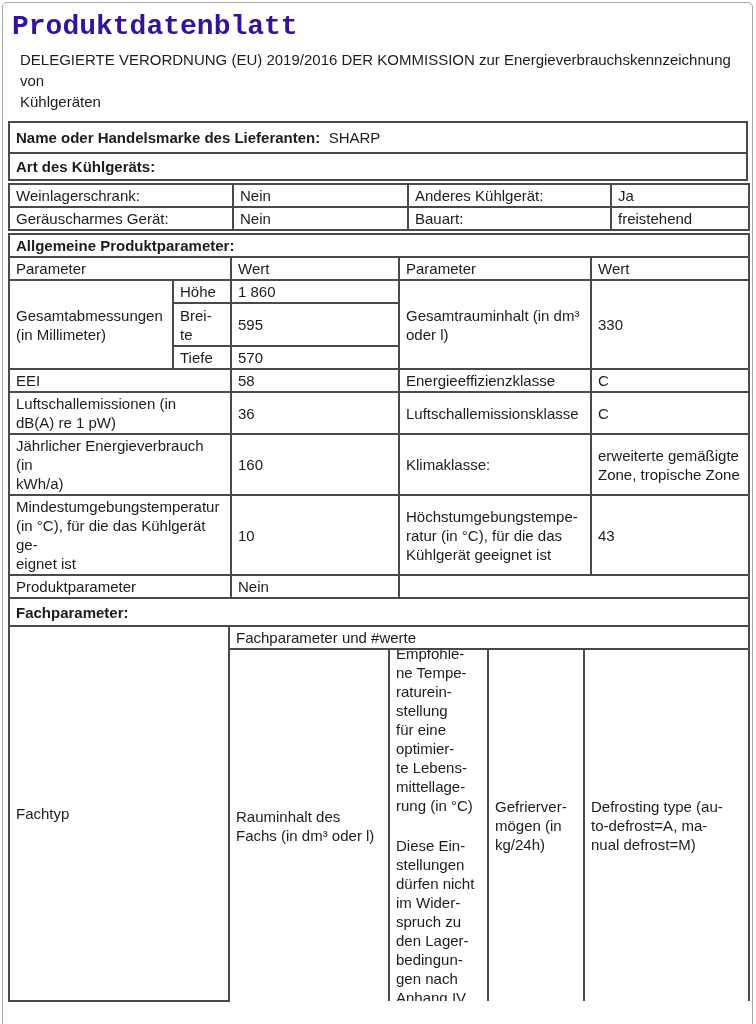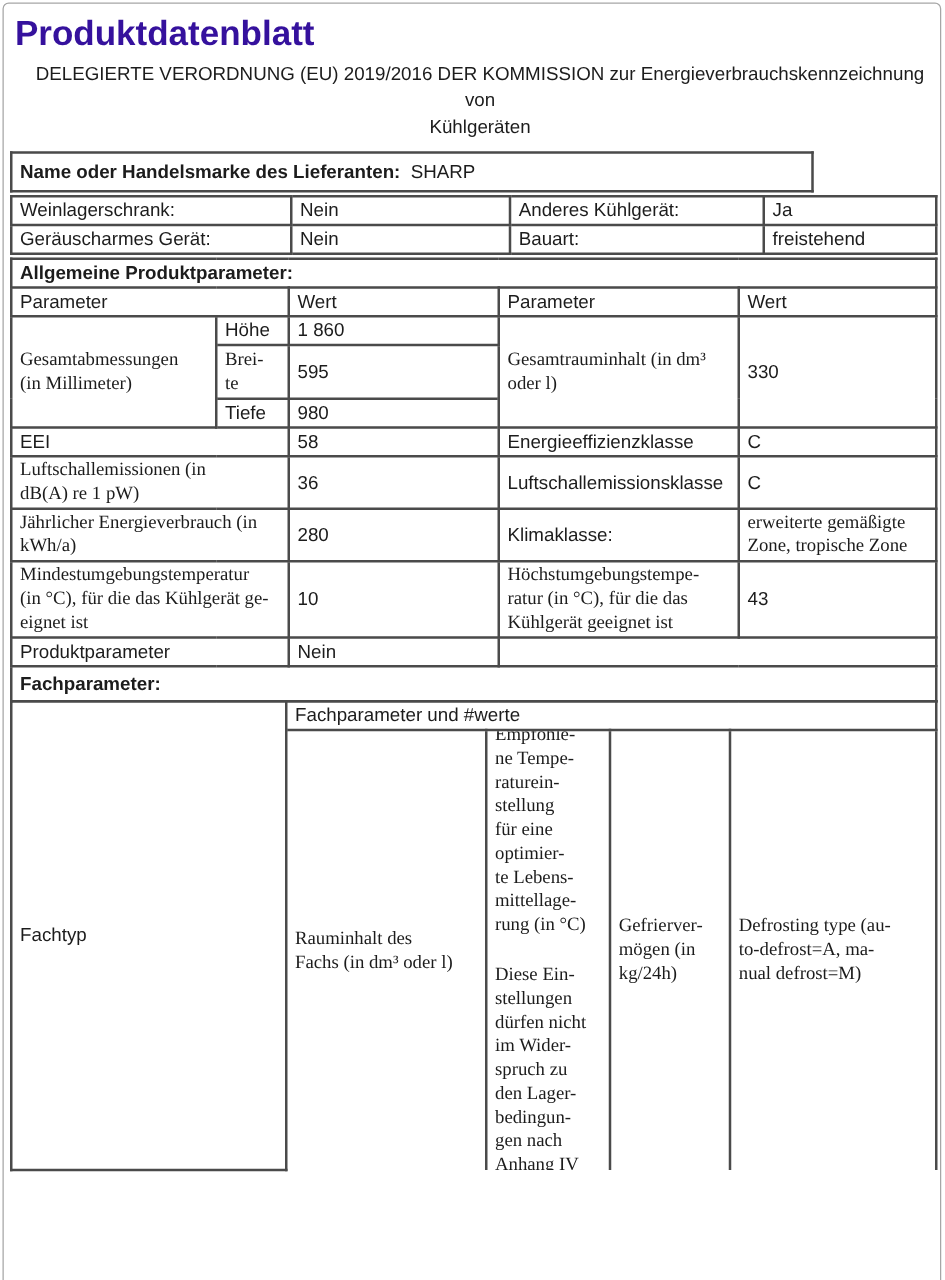--- a/index.html
+++ b/index.html
@@ -7,52 +7,55 @@
     width:756px; height:1024px; background:#ffffff; position:relative; overflow:hidden;
     font-family:"Liberation Sans", sans-serif; font-size:15px; color:#1c1c1c;
   }
   .page-border {
     position:absolute; top:2px; left:2px; width:749px; height:1060px;
     border:1px solid #a6a6a6; border-radius:5px; pointer-events:none;
   }
   .content { position:relative; padding:6px 8px 0 8px; }
   h1.title {
     margin:2px 0 0 4px; font-size:28px; line-height:38px; font-weight:bold;
-    color:#35119d; letter-spacing:0px;
-  }
-  .subtitle { margin:3px 0 9px 12px; line-height:21px; white-space:pre-line;text-align:center; }
+    color:#35119d; letter-spacing:0px;font-family:Liberation Mono, monospace;
+  }
+  .subtitle { margin:3px 0 9px 12px; line-height:21px; white-space:pre-line; }
   table.tbl {
-    border-collapse:collapse; width:643px; table-layout:fixed; margin-top:2px;
+    border-collapse:collapse; width:740px; table-layout:fixed; margin-top:2px;
   }
   table.tbl.flush { margin-top:-2px; }
   .tbl td {
     border:2px solid #4a4a4a; padding:1px 6px; vertical-align:middle;
     line-height:19px; overflow:hidden;
   }
-  .pre { white-space:pre-line;font-family:Liberation Serif, serif; }
+  .pre { white-space:pre-line; }
   .center { }
   b { font-weight:bold; }
   .tall td { border-bottom:none; }
   .stack { display:flex; flex-direction:column; justify-content:center; gap:21px; height:348px; }
 </style>
 </head>
 <body>
 
 <div class="page-border"></div>
 
 <div class="content">
 
   <h1 class="title">Produktdatenblatt</h1>
   <p class="subtitle">DELEGIERTE VERORDNUNG (EU) 2019/2016 DER KOMMISSION zur Energieverbrauchskennzeichnung von
 Kühlgeräten</p>
 
   <table class="tbl">
     <tbody>
         <tr style="height:31px">
       <td><b>Name oder Handelsmarke des Lieferanten:</b>&nbsp; <span>SHARP</span></td>
+    </tr>
+    <tr style="height:27px">
+      <td><b>Art des Kühlgeräts:</b></td>
     </tr>
   </tbody>
     </table>
 
   <table class="tbl">
     <colgroup>
         <col style="width:224px">
         <col style="width:175px">
         <col style="width:203px">
         <col style="width:138px">
@@ -100,39 +103,39 @@
 oder l)</td>
       <td rowspan="3">330</td>
     </tr>
     <tr style="height:43px">
       <td class="pre">Brei-
 te</td>
       <td>595</td>
     </tr>
     <tr style="height:22px">
       <td>Tiefe</td>
-      <td>980</td>
+      <td>570</td>
     </tr>
     <tr style="height:22px">
       <td colspan="2">EEI</td>
       <td>58</td>
       <td>Energieeffizienzklasse</td>
       <td>C</td>
     </tr>
     <tr style="height:42px">
       <td colspan="2" class="pre">Luftschallemissionen (in
 dB(A) re 1 pW)</td>
       <td>36</td>
       <td>Luftschallemissionsklasse</td>
       <td>C</td>
     </tr>
     <tr style="height:42px">
       <td colspan="2" class="pre">Jährlicher Energieverbrauch (in
 kWh/a)</td>
-      <td>280</td>
+      <td>160</td>
       <td>Klimaklasse:</td>
       <td class="pre">erweiterte gemäßigte
 Zone, tropische Zone</td>
     </tr>
     <tr style="height:58px">
       <td colspan="2" class="pre">Mindestumgebungstemperatur
 (in °C), für die das Kühlgerät ge-
 eignet ist</td>
       <td>10</td>
       <td class="pre">Höchstumgebungstempe-

